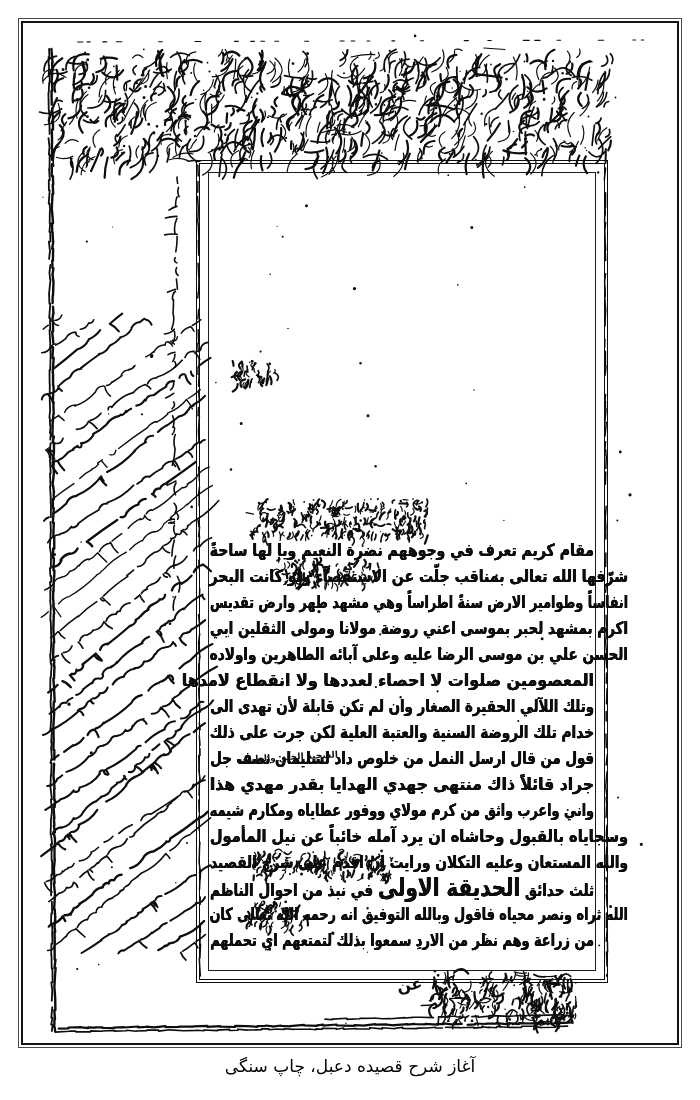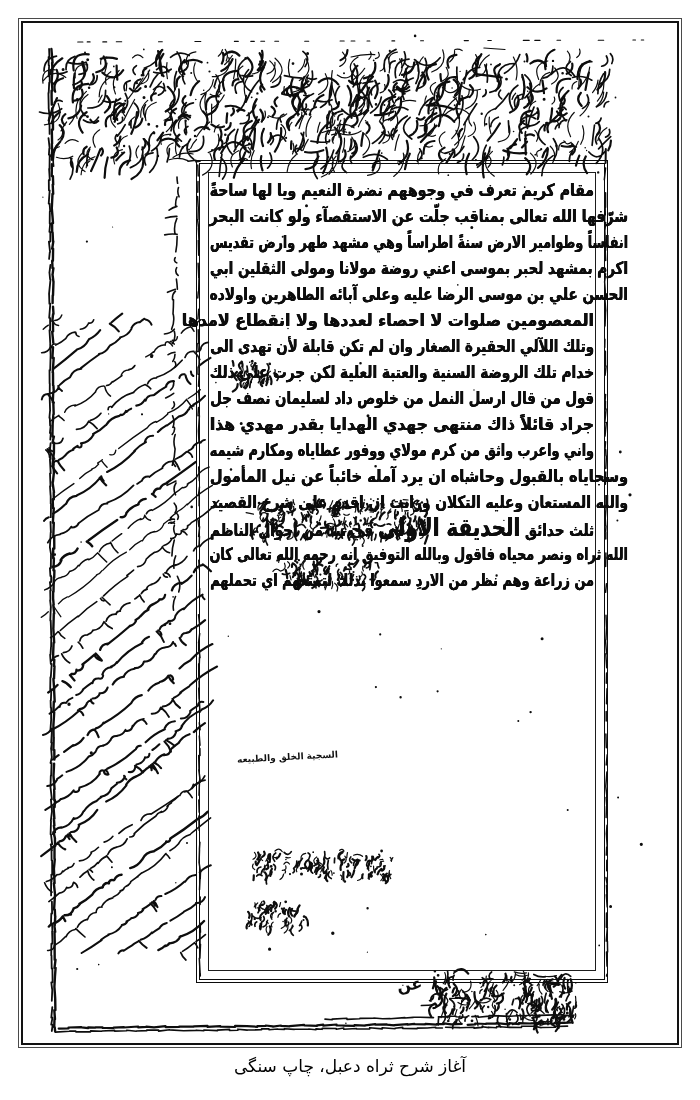--- a/index.html
+++ b/index.html
@@ -12,21 +12,21 @@
   .fig-inner{position:absolute;inset:2px;border:2.5px solid #121212;}
   
   .scan{position:absolute;left:25px;top:25px;width:652px;height:1018px;background:#fff;}
   .hand{position:absolute;left:0;top:0;pointer-events:none;}
   
   .tframe{position:absolute;left:171px;top:135px;width:412px;height:823px;}
   .tf1{position:absolute;inset:0;border:1.7px solid #0b0b0b;}
   .tf2{position:absolute;inset:3px;border:1.6px solid #0b0b0b;}
   .tf3{position:absolute;inset:12px;border:1.3px solid #1d1d1d;}
   .tlines{position:absolute;left:14px;right:14px;top:17px;bottom:30px;
-    display:flex;flex-direction:column;justify-content:flex-start;}
+    display:flex;flex-direction:column;justify-content:flex-end;}
   .tline{
     height:26px;line-height:26px;direction:rtl;white-space:nowrap;
     font-weight:bold;font-size:17px;color:#0d0d0d;
     text-shadow:0.35px 0 0 #0d0d0d, -0.25px 0 0 #0d0d0d;
   }
   .tline .em{font-size:25px;letter-spacing:-0.5px;}
   
   .gloss{
     position:absolute;left:212px;top:727px;direction:rtl;font-size:9px;font-weight:bold;
     color:#111;transform:rotate(-3deg);letter-spacing:-0.3px;
@@ -127,13 +127,13 @@
       <path d="M317.4 837.8c-1.6 2.0 -2.2 4.3 -1.7 7.0M295.2 843.2c-2.5 1.1 -3.8 2.9 -4.0 5.7M242.9 840.3c1.0 2.0 0.4 3.3 -1.7 4.0M284.5 836.6c1.0 2.4 0.7 4.6 -1.0 6.7M245.9 846.9c0.7 1.3 0.5 2.4 -0.6 3.3M299.0 834.4c0.8 2.4 0.3 4.6 -1.4 6.5M341.3 831.1c0.6 1.5 0.4 2.8 -0.6 4.0M329.2 845.4c-0.3 2.5 -1.2 4.8 -2.7 6.8M361.8 848.6c-3.6 2.0 -3.9 4.5 -1.1 7.5M274.1 836.6c-1.6 1.7 -2.2 3.6 -1.8 5.9M298.9 842.1c-1.1 2.0 -1.1 4.0 0.2 6.0M333.4 835.6c-0.0 2.4 -1.1 4.2 -3.1 5.5M300.3 847.0c1.3 1.3 1.6 2.7 0.7 4.4M239.1 826.7c1.2 2.3 0.6 4.0 -1.8 5.1M322.8 845.7c0.9 2.2 0.7 4.3 -0.6 6.3M323.2 839.0c0.8 1.4 0.4 2.3 -1.2 2.8M302.1 848.9c-0.9 1.2 -1.7 2.6 -2.2 4.1M359.0 841.2c0.8 2.2 0.1 3.6 -2.1 4.5M347.9 831.7c0.9 2.4 0.0 3.9 -2.6 4.3M286.2 837.8c1.0 2.4 0.7 4.6 -0.7 6.8M317.5 827.4c-4.0 2.0 -4.5 4.6 -1.5 8.0M255.1 828.9c-0.5 2.0 -1.6 3.5 -3.4 4.7M319.2 834.4c-2.6 0.9 -3.3 2.6 -2.2 5.2M246.9 843.9c-1.5 2.1 -2.0 4.4 -1.6 6.9M245.1 829.2c0.1 2.6 -0.1 5.1 -0.4 7.7M352.3 832.3c-0.9 0.7 -1.5 1.5 -1.9 2.7M356.4 843.9c-1.9 1.4 -3.1 3.2 -3.8 5.4M318.5 847.0c-0.3 2.8 -0.3 5.5 0.1 8.4M228.8 850.4c-0.0 1.5 -0.1 3.1 -0.3 4.7M233.1 827.5c1.4 2.5 1.1 4.8 -0.8 7.0M346.9 847.1c-2.2 1.2 -2.5 2.7 -0.8 4.6M240.0 847.5c2.0 2.3 2.1 4.8 0.4 7.4M361.0 850.1c3.0 2.7 3.0 5.4 -0.2 8.1M230.7 836.7c-0.2 1.2 0.1 2.3 0.9 3.3M283.3 834.9c-4.0 2.4 -4.4 5.3 -1.3 8.8M303.0 848.4c-2.7 2.3 -2.9 4.9 -0.7 7.7M234.5 835.0c-0.5 1.9 -1.4 3.5 -2.6 5.1M334.6 835.5c-2.6 1.0 -5.0 0.5 -7.2 -1.3M333.0 835.0c-1.2 2.6 -2.3 5.3 -3.3 8.1" fill="none" stroke="#0d0d0d" stroke-width="2.2" stroke-linecap="round"></path>
       <path d="M317.8 835.9m-0.7 0a0.7 0.7 0 1 0 1.4 0a0.7 0.7 0 1 0 -1.4 0M265.0 849.1m-1.1 0a1.1 1.1 0 1 0 2.2 0a1.1 1.1 0 1 0 -2.2 0M323.7 850.3m-1.1 0a1.1 1.1 0 1 0 2.2 0a1.1 1.1 0 1 0 -2.2 0M246.4 846.9m-1.4 0a1.4 1.4 0 1 0 2.8 0a1.4 1.4 0 1 0 -2.8 0M349.4 834.4m-1 0a1 1 0 1 0 2 0a1 1 0 1 0 -2 0M360.1 840.8m-0.9 0a0.9 0.9 0 1 0 1.8 0a0.9 0.9 0 1 0 -1.8 0M301.2 846.4m-1.3 0a1.3 1.3 0 1 0 2.6 0a1.3 1.3 0 1 0 -2.6 0M289.1 841.0m-0.8 0a0.8 0.8 0 1 0 1.6 0a0.8 0.8 0 1 0 -1.6 0M260.9 834.5m-0.8 0a0.8 0.8 0 1 0 1.6 0a0.8 0.8 0 1 0 -1.6 0M276.5 849.0m-1.5 0a1.5 1.5 0 1 0 3 0a1.5 1.5 0 1 0 -3 0M291.3 842.7m-0.9 0a0.9 0.9 0 1 0 1.8 0a0.9 0.9 0 1 0 -1.8 0M246.2 841.4m-1.4 0a1.4 1.4 0 1 0 2.8 0a1.4 1.4 0 1 0 -2.8 0M346.6 850.9m-1.3 0a1.3 1.3 0 1 0 2.6 0a1.3 1.3 0 1 0 -2.6 0M284.0 833.6m-0.9 0a0.9 0.9 0 1 0 1.8 0a0.9 0.9 0 1 0 -1.8 0M308.9 848.1m-0.9 0a0.9 0.9 0 1 0 1.8 0a0.9 0.9 0 1 0 -1.8 0M356.6 826.0m-1.4 0a1.4 1.4 0 1 0 2.8 0a1.4 1.4 0 1 0 -2.8 0M345.9 841.3m-0.9 0a0.9 0.9 0 1 0 1.8 0a0.9 0.9 0 1 0 -1.8 0M353.1 832.3m-1.2 0a1.2 1.2 0 1 0 2.4 0a1.2 1.2 0 1 0 -2.4 0M288.2 827.2m-0.9 0a0.9 0.9 0 1 0 1.8 0a0.9 0.9 0 1 0 -1.8 0M276.1 843.6m-1.3 0a1.3 1.3 0 1 0 2.6 0a1.3 1.3 0 1 0 -2.6 0" fill="#0d0d0d" stroke="none"></path>
       <path d="M237.2 876.3c-0.8 1.8 -1.9 3.4 -3.2 4.9M273.1 884.0c0.6 3.3 -0.7 5.3 -4.0 6.1M248.1 897.2c-1.8 1.2 -2.2 2.8 -1.2 4.7M255.6 877.5c-0.3 1.4 -0.7 2.8 -1.1 4.2M248.4 887.3c-3.3 1.7 -3.8 4.1 -1.5 7.1M229.9 877.9c0.5 1.4 0.3 2.7 -0.6 4.0M261.9 895.2c-1.0 2.1 -1.2 4.4 -0.6 6.7M232.7 877.9c-2.0 1.3 -2.6 3.1 -1.8 5.4M243.1 883.6c-2.8 1.5 -5.3 1.1 -7.5 -1.1M242.0 901.5c-1.3 2.2 -1.2 4.3 0.2 6.5M265.6 892.7c1.4 1.7 1.5 3.5 0.1 5.4M262.9 900.9c0.3 3.1 -0.9 5.5 -3.7 7.1M255.6 888.4c-1.7 0.7 -2.6 2.0 -2.7 3.9M259.6 895.1c1.9 3.9 0.8 6.6 -3.3 8.3M225.7 898.3c-0.6 1.0 -1.1 2.0 -1.2 3.2M248.7 887.3c-1.6 1.6 -2.2 3.4 -1.7 5.7M242.8 895.1c-1.1 1.3 -1.0 2.3 0.5 3.2M223.2 895.7c2.5 1.7 2.7 3.7 0.6 5.9" fill="none" stroke="#0d0d0d" stroke-width="1.2" stroke-linecap="round"></path>
       <path d="M236.4 897.7c0.4 2.1 -0.1 3.9 -1.7 5.4M244.4 884.1c-0.8 2.0 -2.0 3.6 -3.7 5.1M267.6 900.3c-0.1 2.3 -1.1 4.0 -3.2 5.2M226.9 888.8c0.3 2.7 -0.0 5.3 -0.8 7.9M238.7 876.1c1.4 1.7 1.1 3.1 -1.0 4.0M267.9 901.4c-3.1 3.1 -3.0 6.0 0.4 8.9M276.7 896.1c-0.4 1.6 -1.1 3.1 -2.1 4.5M262.0 893.2c-2.0 2.1 -2.4 4.4 -1.2 7.1M237.9 879.4c-3.0 0.9 -4.0 2.9 -3.1 6.0M233.1 882.8c1.2 1.7 1.1 3.3 -0.1 5.0M275.6 899.5c2.2 2.7 1.7 4.8 -1.3 6.5M263.4 897.1c0.8 1.5 0.4 2.6 -1.1 3.4M236.0 892.7c-3.1 1.3 -5.8 0.8 -8.2 -1.7M241.9 880.6c1.7 4.4 0.2 6.9 -4.5 7.6M231.8 896.8c-1.8 1.0 -2.4 2.5 -1.8 4.5M241.7 896.5c0.4 2.9 -0.8 4.7 -3.7 5.3M272.8 885.5c-2.4 1.0 -4.7 0.7 -6.9 -0.8M238.6 891.5c1.4 2.6 0.7 4.4 -2.1 5.6" fill="none" stroke="#0d0d0d" stroke-width="1.7" stroke-linecap="round"></path>
       <path d="M280.7 892.1c1.9 2.5 2.6 5.3 2.1 8.4M249.3 879.7c-2.2 1.5 -3.3 3.6 -3.2 6.4M259.1 883.3c-1.5 1.6 -1.6 3.3 -0.4 5.1M244.8 901.3c1.6 3.2 1.1 6.0 -1.5 8.5M236.9 889.0c-2.0 1.6 -2.4 3.5 -1.3 5.9M241.6 882.9c-0.6 1.3 -1.2 2.6 -2.0 4.0M264.8 883.0c-2.1 2.7 -2.3 5.5 -0.6 8.5M249.1 876.8c3.3 1.9 3.6 4.2 1.0 7.0M271.9 886.9c-0.9 1.5 -1.8 3.1 -2.5 4.8M248.7 877.7c1.1 3.2 0.0 4.9 -3.4 5.1M235.5 899.1c0.4 1.7 0.4 3.5 -0.1 5.2M223.1 886.8c1.7 1.7 2.0 3.7 1.0 6.0M223.8 897.6c-1.9 1.4 -2.6 3.3 -2.1 5.7M274.6 880.4c-0.8 1.2 -1.5 2.5 -2.2 3.8M267.1 883.8c-2.1 2.3 -2.0 4.6 0.2 6.9M225.7 896.3c-0.2 1.3 0.1 2.4 0.9 3.4M245.9 880.1c-3.8 1.6 -4.6 4.2 -2.5 7.8M261.0 884.8c-1.2 1.2 -1.6 2.6 -1.1 4.2" fill="none" stroke="#0d0d0d" stroke-width="2.2" stroke-linecap="round"></path>
       <path d="M229.7 893.9m-1.2 0a1.2 1.2 0 1 0 2.4 0a1.2 1.2 0 1 0 -2.4 0M256.9 883.7m-1.1 0a1.1 1.1 0 1 0 2.2 0a1.1 1.1 0 1 0 -2.2 0M260.7 876.8m-1.4 0a1.4 1.4 0 1 0 2.8 0a1.4 1.4 0 1 0 -2.8 0M258.1 896.5m-0.8 0a0.8 0.8 0 1 0 1.6 0a0.8 0.8 0 1 0 -1.6 0M279.1 891.6m-1.4 0a1.4 1.4 0 1 0 2.8 0a1.4 1.4 0 1 0 -2.8 0M235.0 901.3m-1.2 0a1.2 1.2 0 1 0 2.4 0a1.2 1.2 0 1 0 -2.4 0M278.5 895.0m-1.1 0a1.1 1.1 0 1 0 2.2 0a1.1 1.1 0 1 0 -2.2 0M261.1 896.8m-1.4 0a1.4 1.4 0 1 0 2.8 0a1.4 1.4 0 1 0 -2.8 0M250.6 886.3m-1.3 0a1.3 1.3 0 1 0 2.6 0a1.3 1.3 0 1 0 -2.6 0" fill="#0d0d0d" stroke="none"></path>
       <path d="M441.2 458.3m-0.9 0a0.9 0.9 0 1 0 1.8 0a0.9 0.9 0 1 0 -1.8 0M350.6 441.3m-1.3 0a1.3 1.3 0 1 0 2.6 0a1.3 1.3 0 1 0 -2.6 0M99.1 87.1m-1.1 0a1.1 1.1 0 1 0 2.2 0a1.1 1.1 0 1 0 -2.2 0M67.9 134.3m-0.9 0a0.9 0.9 0 1 0 1.8 0a0.9 0.9 0 1 0 -1.8 0M337.7 521.0m-1 0a1 1 0 1 0 2 0a1 1 0 1 0 -2 0M216.2 398.4m-1.5 0a1.5 1.5 0 1 0 3 0a1.5 1.5 0 1 0 -3 0M148.1 571.9m-0.8 0a0.8 0.8 0 1 0 1.6 0a0.8 0.8 0 1 0 -1.6 0M493.3 695.9m-1 0a1 1 0 1 0 2 0a1 1 0 1 0 -2 0M355.2 609.4m-1.1 0a1.1 1.1 0 1 0 2.2 0a1.1 1.1 0 1 0 -2.2 0M616.3 819.3m-1.6 0a1.6 1.6 0 1 0 3.2 0a1.6 1.6 0 1 0 -3.2 0M66.3 727.9m-1.6 0a1.6 1.6 0 1 0 3.2 0a1.6 1.6 0 1 0 -3.2 0M233.6 1001.1m-0.8 0a0.8 0.8 0 1 0 1.6 0a0.8 0.8 0 1 0 -1.6 0M112.9 851.9m-0.7 0a0.7 0.7 0 1 0 1.4 0a0.7 0.7 0 1 0 -1.4 0M162.0 818.1m-1 0a1 1 0 1 0 2 0a1 1 0 1 0 -2 0M320.9 998.3m-0.8 0a0.8 0.8 0 1 0 1.6 0a0.8 0.8 0 1 0 -1.6 0M73.7 939.6m-0.8 0a0.8 0.8 0 1 0 1.6 0a0.8 0.8 0 1 0 -1.6 0M294.0 586.6m-1.6 0a1.6 1.6 0 1 0 3.2 0a1.6 1.6 0 1 0 -3.2 0M573.2 147.4m-1.2 0a1.2 1.2 0 1 0 2.4 0a1.2 1.2 0 1 0 -2.4 0M56.1 517.1m-0.8 0a0.8 0.8 0 1 0 1.6 0a0.8 0.8 0 1 0 -1.6 0M457.6 1001.3m-1.1 0a1.1 1.1 0 1 0 2.2 0a1.1 1.1 0 1 0 -2.2 0M206.0 444.5m-1.3 0a1.3 1.3 0 1 0 2.6 0a1.3 1.3 0 1 0 -2.6 0M17.9 172.2m-0.6 0a0.6 0.6 0 1 0 1.2 0a0.6 0.6 0 1 0 -1.2 0M423.3 150.2m-0.9 0a0.9 0.9 0 1 0 1.8 0a0.9 0.9 0 1 0 -1.8 0M585.6 881.6m-1.5 0a1.5 1.5 0 1 0 3 0a1.5 1.5 0 1 0 -3 0M375.6 672.3m-1.2 0a1.2 1.2 0 1 0 2.4 0a1.2 1.2 0 1 0 -2.4 0M203.3 611.2m-0.7 0a0.7 0.7 0 1 0 1.4 0a0.7 0.7 0 1 0 -1.4 0M342.6 883.2m-1.2 0a1.2 1.2 0 1 0 2.4 0a1.2 1.2 0 1 0 -2.4 0M170.8 74.5m-0.8 0a0.8 0.8 0 1 0 1.6 0a0.8 0.8 0 1 0 -1.6 0M462.2 132.4m-1.5 0a1.5 1.5 0 1 0 3 0a1.5 1.5 0 1 0 -3 0M86.9 842.3m-1 0a1 1 0 1 0 2 0a1 1 0 1 0 -2 0M83.6 388.9m-0.7 0a0.7 0.7 0 1 0 1.4 0a0.7 0.7 0 1 0 -1.4 0M126.6 331.4m-1.6 0a1.6 1.6 0 1 0 3.2 0a1.6 1.6 0 1 0 -3.2 0M126.8 330.6m-1.7 0a1.7 1.7 0 1 0 3.4 0a1.7 1.7 0 1 0 -3.4 0M153.1 116.1m-0.8 0a0.8 0.8 0 1 0 1.6 0a0.8 0.8 0 1 0 -1.6 0M592.4 495.6m-1 0a1 1 0 1 0 2 0a1 1 0 1 0 -2 0M52.2 944.0m-1.1 0a1.1 1.1 0 1 0 2.2 0a1.1 1.1 0 1 0 -2.2 0M424.7 129.0m-1 0a1 1 0 1 0 2 0a1 1 0 1 0 -2 0M542.7 785.1m-1 0a1 1 0 1 0 2 0a1 1 0 1 0 -2 0M150.8 857.7m-0.7 0a0.7 0.7 0 1 0 1.4 0a0.7 0.7 0 1 0 -1.4 0M343.0 390.7m-1.5 0a1.5 1.5 0 1 0 3 0a1.5 1.5 0 1 0 -3 0M44.0 679.2m-1.7 0a1.7 1.7 0 1 0 3.4 0a1.7 1.7 0 1 0 -3.4 0M471.6 550.5m-1.2 0a1.2 1.2 0 1 0 2.4 0a1.2 1.2 0 1 0 -2.4 0M263.0 303.5m-0.8 0a0.8 0.8 0 1 0 1.6 0a0.8 0.8 0 1 0 -1.6 0M145.0 598.7m-1.4 0a1.4 1.4 0 1 0 2.8 0a1.4 1.4 0 1 0 -2.8 0M281.5 180.7m-1.5 0a1.5 1.5 0 1 0 3 0a1.5 1.5 0 1 0 -3 0M87.6 202.0m-0.6 0a0.6 0.6 0 1 0 1.2 0a0.6 0.6 0 1 0 -1.2 0M574.2 920.4m-0.9 0a0.9 0.9 0 1 0 1.8 0a0.9 0.9 0 1 0 -1.8 0M29.8 529.6m-1.3 0a1.3 1.3 0 1 0 2.6 0a1.3 1.3 0 1 0 -2.6 0M595.3 427.0m-1.4 0a1.4 1.4 0 1 0 2.8 0a1.4 1.4 0 1 0 -2.8 0M475.0 39.1m-1.1 0a1.1 1.1 0 1 0 2.2 0a1.1 1.1 0 1 0 -2.2 0M432.8 259.9m-0.8 0a0.8 0.8 0 1 0 1.6 0a0.8 0.8 0 1 0 -1.6 0M416.3 623.8m-0.6 0a0.6 0.6 0 1 0 1.2 0a0.6 0.6 0 1 0 -1.2 0M329.5 263.6m-1.7 0a1.7 1.7 0 1 0 3.4 0a1.7 1.7 0 1 0 -3.4 0M45.7 889.2m-1.5 0a1.5 1.5 0 1 0 3 0a1.5 1.5 0 1 0 -3 0M310.5 88.5m-1.2 0a1.2 1.2 0 1 0 2.4 0a1.2 1.2 0 1 0 -2.4 0M412.6 666.3m-1.1 0a1.1 1.1 0 1 0 2.2 0a1.1 1.1 0 1 0 -2.2 0M505.6 687.1m-1.2 0a1.2 1.2 0 1 0 2.4 0a1.2 1.2 0 1 0 -2.4 0M460.8 909.6m-0.8 0a0.8 0.8 0 1 0 1.6 0a0.8 0.8 0 1 0 -1.6 0M166.7 481.9m-1.3 0a1.3 1.3 0 1 0 2.6 0a1.3 1.3 0 1 0 -2.6 0M512.4 87.5m-1.5 0a1.5 1.5 0 1 0 3 0a1.5 1.5 0 1 0 -3 0M252.2 201.5m-0.6 0a0.6 0.6 0 1 0 1.2 0a0.6 0.6 0 1 0 -1.2 0M449.0 365.0m-0.7 0a0.7 0.7 0 1 0 1.4 0a0.7 0.7 0 1 0 -1.4 0M307.8 908.3m-1.7 0a1.7 1.7 0 1 0 3.4 0a1.7 1.7 0 1 0 -3.4 0M61.9 216.6m-1.1 0a1.1 1.1 0 1 0 2.2 0a1.1 1.1 0 1 0 -2.2 0M190.9 357.6m-0.8 0a0.8 0.8 0 1 0 1.6 0a0.8 0.8 0 1 0 -1.6 0M605.0 469.8m-1.6 0a1.6 1.6 0 1 0 3.2 0a1.6 1.6 0 1 0 -3.2 0M521.0 97.8m-0.9 0a0.9 0.9 0 1 0 1.8 0a0.9 0.9 0 1 0 -1.8 0M350.9 662.1m-1.1 0a1.1 1.1 0 1 0 2.2 0a1.1 1.1 0 1 0 -2.2 0M117.0 389.3m-1.1 0a1.1 1.1 0 1 0 2.2 0a1.1 1.1 0 1 0 -2.2 0M446.8 202.4m-1.5 0a1.5 1.5 0 1 0 3 0a1.5 1.5 0 1 0 -3 0M257.7 211.8m-1 0a1 1 0 1 0 2 0a1 1 0 1 0 -2 0M319.9 856.5m-1.3 0a1.3 1.3 0 1 0 2.6 0a1.3 1.3 0 1 0 -2.6 0M499.7 162.1m-0.9 0a0.9 0.9 0 1 0 1.8 0a0.9 0.9 0 1 0 -1.8 0M96.0 389.5m-1.1 0a1.1 1.1 0 1 0 2.2 0a1.1 1.1 0 1 0 -2.2 0M245.2 249.3m-0.8 0a0.8 0.8 0 1 0 1.6 0a0.8 0.8 0 1 0 -1.6 0M478.9 495.4m-0.7 0a0.7 0.7 0 1 0 1.4 0a0.7 0.7 0 1 0 -1.4 0M335.5 338.2m-1.3 0a1.3 1.3 0 1 0 2.6 0a1.3 1.3 0 1 0 -2.6 0M390.1 10.9m-1.3 0a1.3 1.3 0 1 0 2.6 0a1.3 1.3 0 1 0 -2.6 0M166.2 47.9m-1 0a1 1 0 1 0 2 0a1 1 0 1 0 -2 0M342.4 927.2m-0.6 0a0.6 0.6 0 1 0 1.2 0a0.6 0.6 0 1 0 -1.2 0M593.1 772.6m-1 0a1 1 0 1 0 2 0a1 1 0 1 0 -2 0M517.1 613.8m-1.5 0a1.5 1.5 0 1 0 3 0a1.5 1.5 0 1 0 -3 0M351.0 79.4m-1.3 0a1.3 1.3 0 1 0 2.6 0a1.3 1.3 0 1 0 -2.6 0M244.6 924.2m-1.6 0a1.6 1.6 0 1 0 3.2 0a1.6 1.6 0 1 0 -3.2 0M235.6 326.6m-1.1 0a1.1 1.1 0 1 0 2.2 0a1.1 1.1 0 1 0 -2.2 0" fill="#0d0d0d" stroke="none"></path>
     </svg>
 </div>
 
-<div class="caption">آغاز شرح ثراه دعبل، چاپ سنگی</div>
+<div class="caption">آغاز شرح قصیده دعبل، چاپ سنگی</div>
 
 </body></html>

